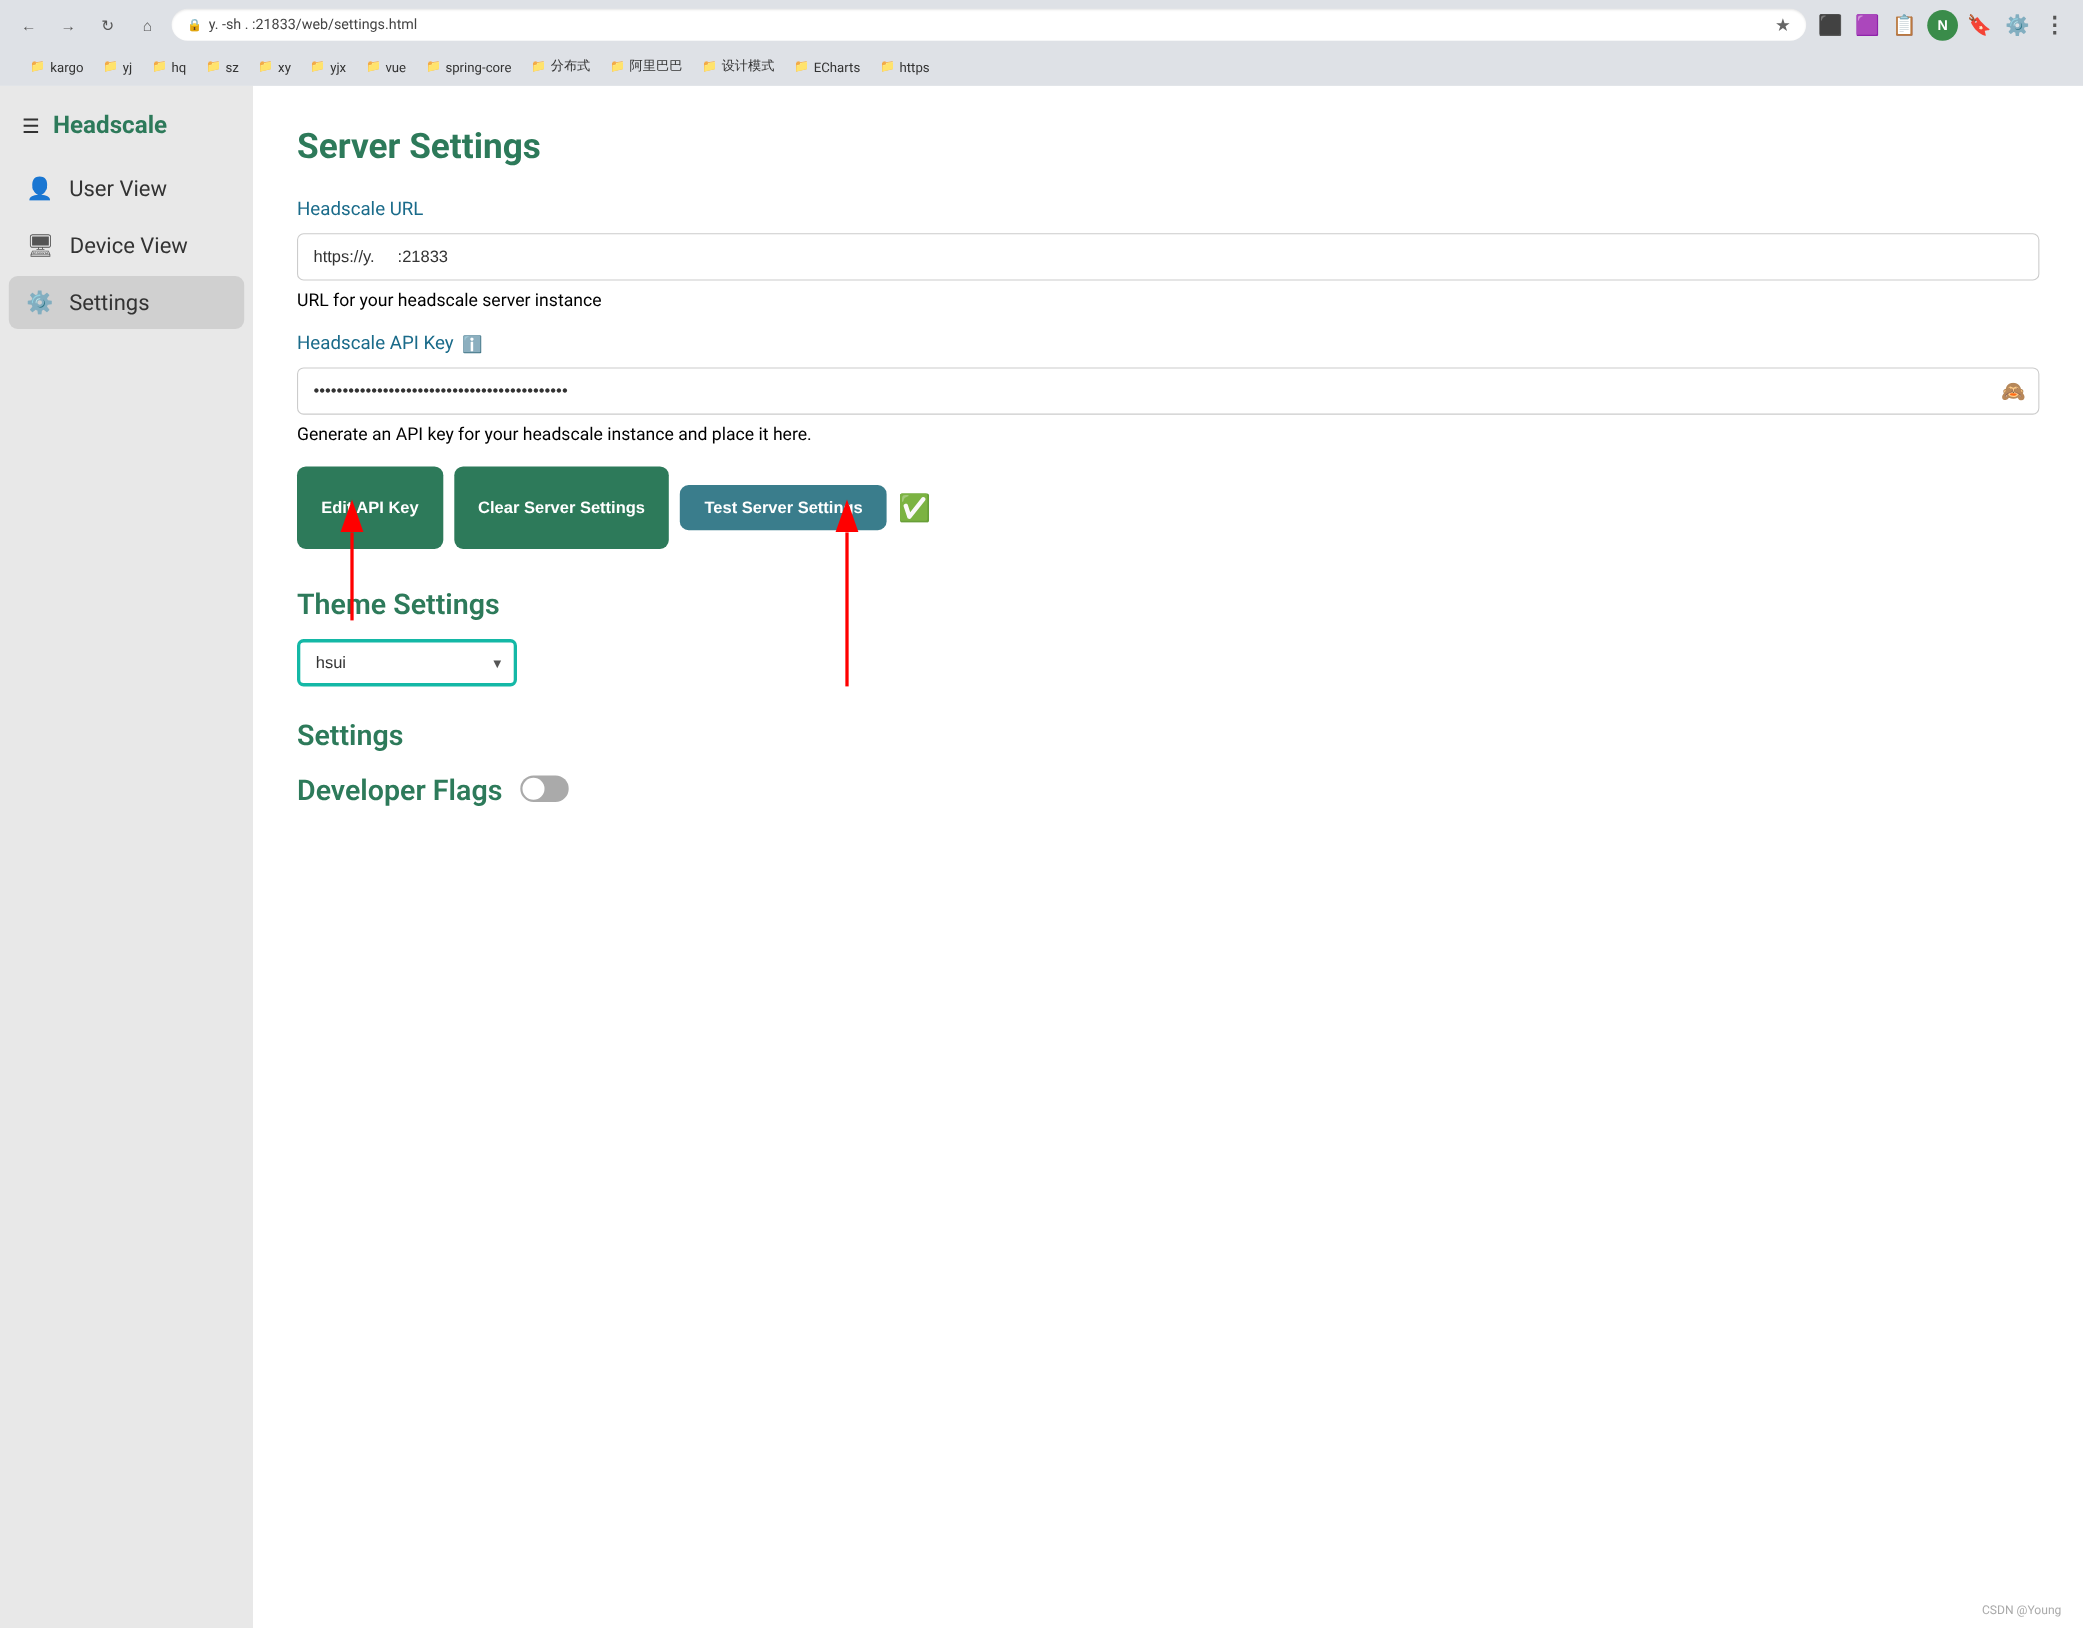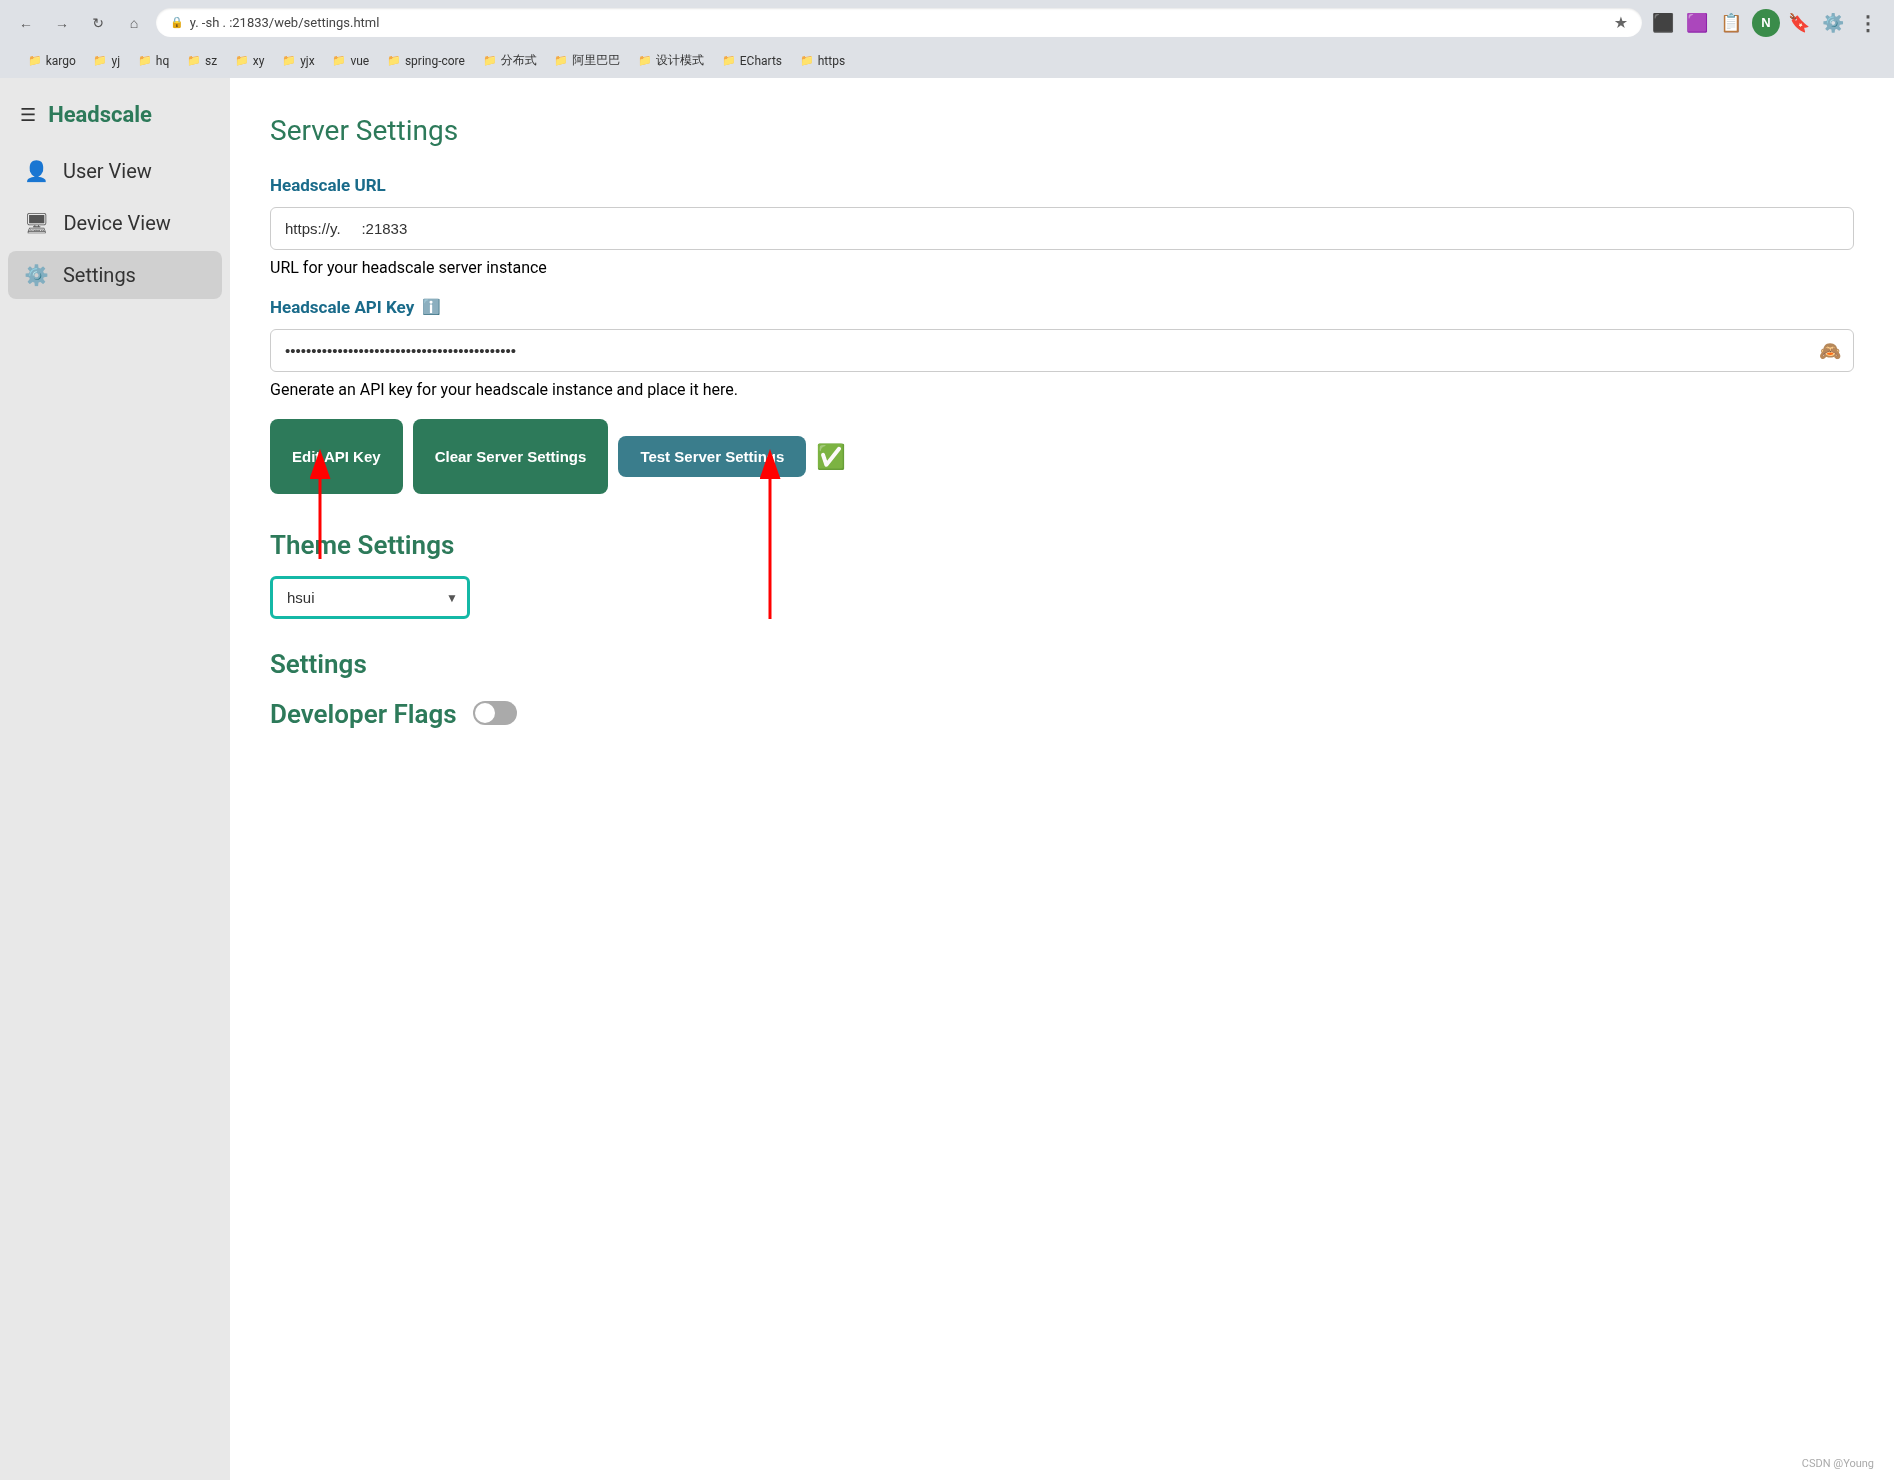--- a/index.html
+++ b/index.html
@@ -30,23 +30,23 @@
     .sidebar-brand { font-size: 22px; font-weight: 700; color: #2d7a5a; }
     .sidebar-nav { display: flex; flex-direction: column; gap: 4px; padding: 0 8px; }
     .sidebar-item { display: flex; align-items: center; gap: 14px; padding: 12px 16px; border-radius: 8px; cursor: pointer; font-size: 16px; color: #333; }
     .sidebar-item.active { background: #d0d0d0; }
     .sidebar-item-icon { font-size: 20px; color: #555; }
     .sidebar-item-label { font-size: 20px; }
 
     
     .main-content { flex: 1; background: white; overflow-y: auto; padding: 36px 40px; position: relative; }
 
-    .page-title { font-size: 28px; font-weight: 400; color: #2d7a5a; margin-bottom: 28px; }
-
-    .section-label { font-size: 17px; font-weight: 700; color: #1a6b8a; margin-bottom: 12px; display: flex; align-items: center; gap: 8px; }
+    .page-title { font-size: 32px; font-weight: 700; color: #2d7a5a; margin-bottom: 28px; }
+
+    .section-label { font-size: 17px; font-weight: 400; color: #1a6b8a; margin-bottom: 12px; display: flex; align-items: flex-end; gap: 8px; }
     .info-icon { font-size: 15px; color: #1a6b8a; cursor: pointer; }
 
     .input-field { width: 100%; border: 1px solid #ccc; border-radius: 6px; padding: 12px 14px; font-size: 15px; color: #333; background: white; outline: none; }
     .input-wrapper { position: relative; display: flex; align-items: center; }
     .input-wrapper .input-field { padding-right: 50px; }
     .toggle-visibility-btn { position: absolute; right: 12px; background: none; border: none; cursor: pointer; font-size: 18px; color: #666; }
 
     .field-hint { font-size: 16px; color: #000000; margin-top: 8px; margin-bottom: 20px; }
 
     .section-divider { margin-bottom: 20px; }

